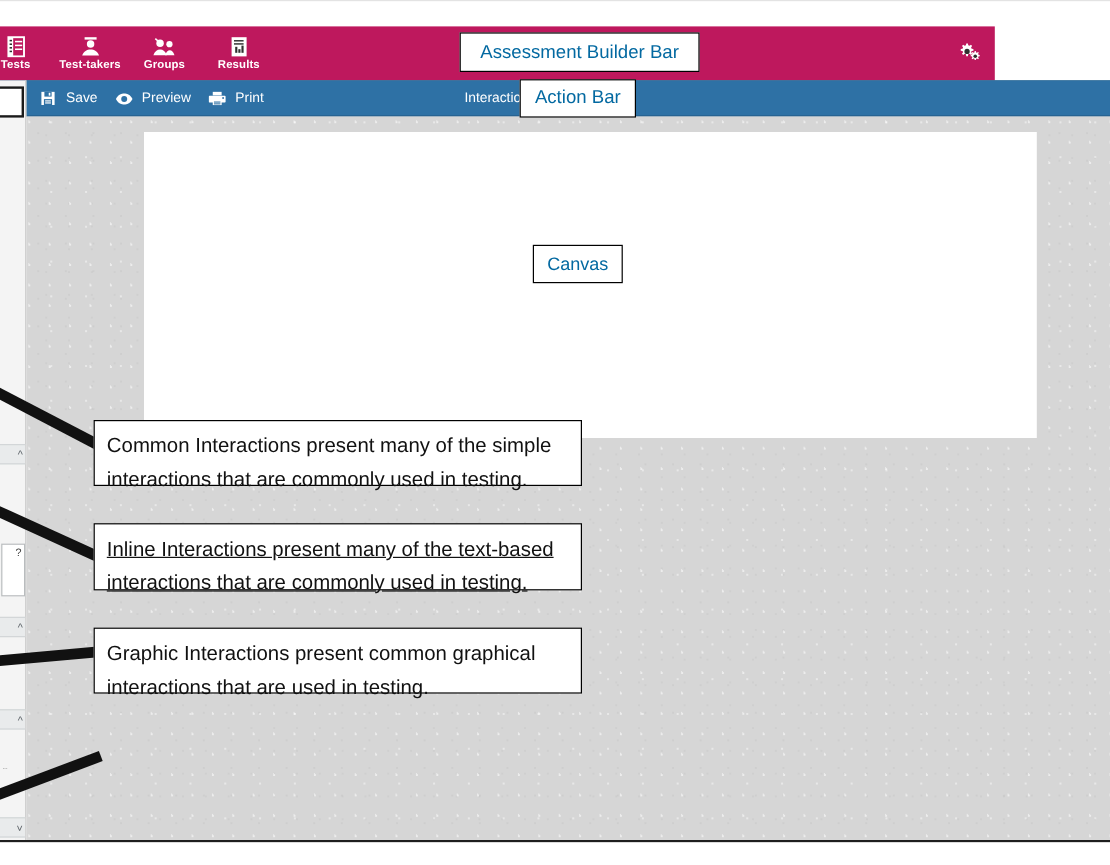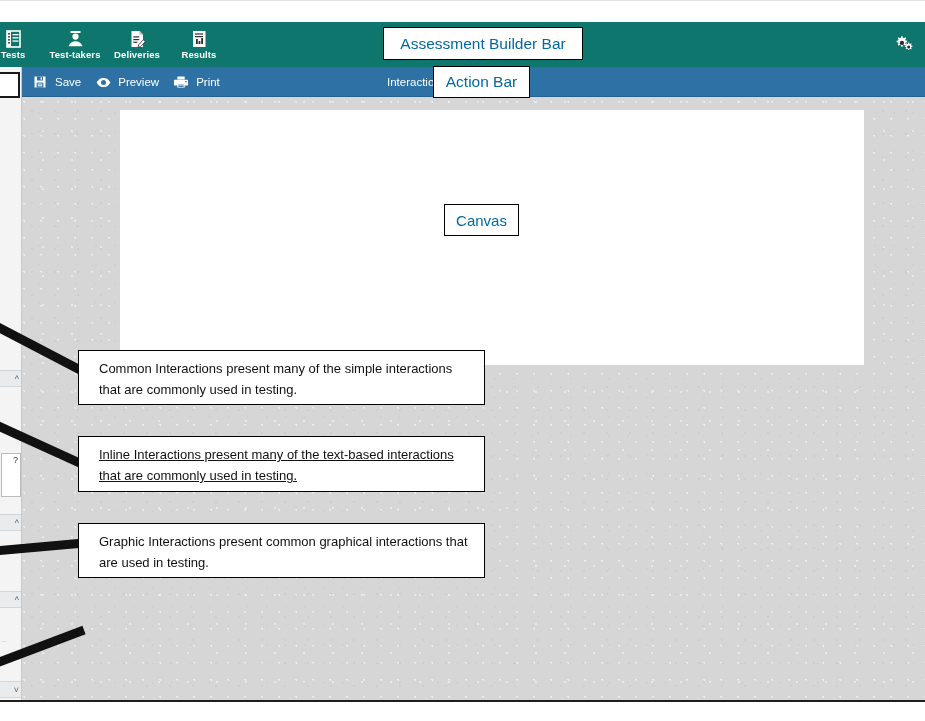--- a/index.html
+++ b/index.html
@@ -32,23 +32,23 @@
     height: 22px;
     background: #ffffff;
     border-top: 1px solid #e3e3e3;
     box-sizing: border-box;
   }
 
   
   .builder-bar {
     position: absolute;
     left: 0; top: 22px;
-    width: 925px;
+    width: 829px;
     height: 45px;
-    background: #0f766e;
+    background: #be185d;
   }
   .nav-items {
     position: absolute;
     left: -18px; top: 0;
     height: 45px;
     display: flex;
     align-items: center;
   }
   .nav-item {
     width: 62px;
@@ -228,22 +228,22 @@
     white-space: nowrap;
   }
   .sb-label-1 { top: 570px; }
 
   
   .callout {
     position: absolute;
     background: #ffffff;
     border: 1px solid #000000;
     box-sizing: border-box;
-    padding: 7px 9px 8px 20px;
-    font-size: 13px;
+    padding: 7px 9px 8px 10px;
+    font-size: 17px;
     line-height: 1.62;
     color: #111111;
     z-index: 6;
   }
   #callout-common  { left: 78px; top: 350px; width: 407px; height: 55px; }
   #callout-inline  { left: 78px; top: 436px; width: 407px; height: 56px; text-decoration: underline; }
   #callout-graphic { left: 78px; top: 523px; width: 407px; height: 55px; }
   #callout-custom  { left: 78px; top: 608px; width: 407px; height: 55px; }
 
   
@@ -331,34 +331,33 @@
         <span class="nav-icon">
           <svg width="19" height="18" viewBox="0 0 19 18">
             <rect x="4.5" y="1" width="10" height="2" fill="#fff"></rect>
             <circle cx="9.5" cy="6.6" r="3.1" fill="#fff"></circle>
             <path d="M2.5 16.2c1.2-3.4 4-5 7-5s5.8 1.6 7 5z" fill="#fff"></path>
           </svg>
         </span>
         <span class="nav-label">Test-takers</span>
       </div>
 
-
       <div class="nav-item">
         <span class="nav-icon">
-          <svg width="17" height="18" viewBox="0 0 17 18">
-            <path d="M2.5 1 h8 l3.5 3.5 V17 h-11.5z" fill="#fff"></path>
-            <path d="M10.5 1 v3.5 h3.5z" fill="#b9b9b9"></path>
-            <rect x="4.3" y="6.3" width="6" height="1.2" fill="#2f2f2f"></rect>
-            <rect x="4.3" y="9" width="6" height="1.2" fill="#2f2f2f"></rect>
-            <rect x="4.3" y="11.7" width="4" height="1.2" fill="#2f2f2f"></rect>
-            <path d="M9.6 14.8 L14.4 9.8 l1.9 1.9 L11.5 16.7 l-2.4 .6z" fill="#fff" stroke="#2f2f2f" stroke-width=".8"></path>
+          <svg width="21" height="18" viewBox="0 0 21 18">
+            <circle cx="6.4" cy="6" r="3.1" fill="#fff"></circle>
+            <circle cx="14.2" cy="6.8" r="2.6" fill="#fff"></circle>
+            <path d="M0.8 16c1-3.3 3.2-4.8 5.6-4.8S11 12.7 12 16z" fill="#fff"></path>
+            <path d="M10.6 16c.9-2.9 2.3-4.2 3.9-4.2s3 1.3 3.9 4.2z" fill="#fff"></path>
+            <path d="M2.4 2.2 L5 4.4" stroke="#fff" stroke-width="1.3"></path>
           </svg>
         </span>
-        <span class="nav-label">Deliveries</span>
+        <span class="nav-label">Groups</span>
       </div>
+
 
       <div class="nav-item">
         <span class="nav-icon">
           <svg width="17" height="18" viewBox="0 0 17 18">
             <rect x="2" y="1" width="12.5" height="16" fill="#fff"></rect>
             <rect x="4" y="3.4" width="8" height="1.2" fill="#2f2f2f"></rect>
             <rect x="4" y="6" width="8" height="1.2" fill="#2f2f2f"></rect>
             <rect x="5" y="9" width="1.8" height="5" fill="#2f2f2f"></rect>
             <rect x="7.6" y="11" width="1.8" height="3" fill="#2f2f2f"></rect>
             <rect x="10.2" y="8" width="1.8" height="6" fill="#2f2f2f"></rect>

